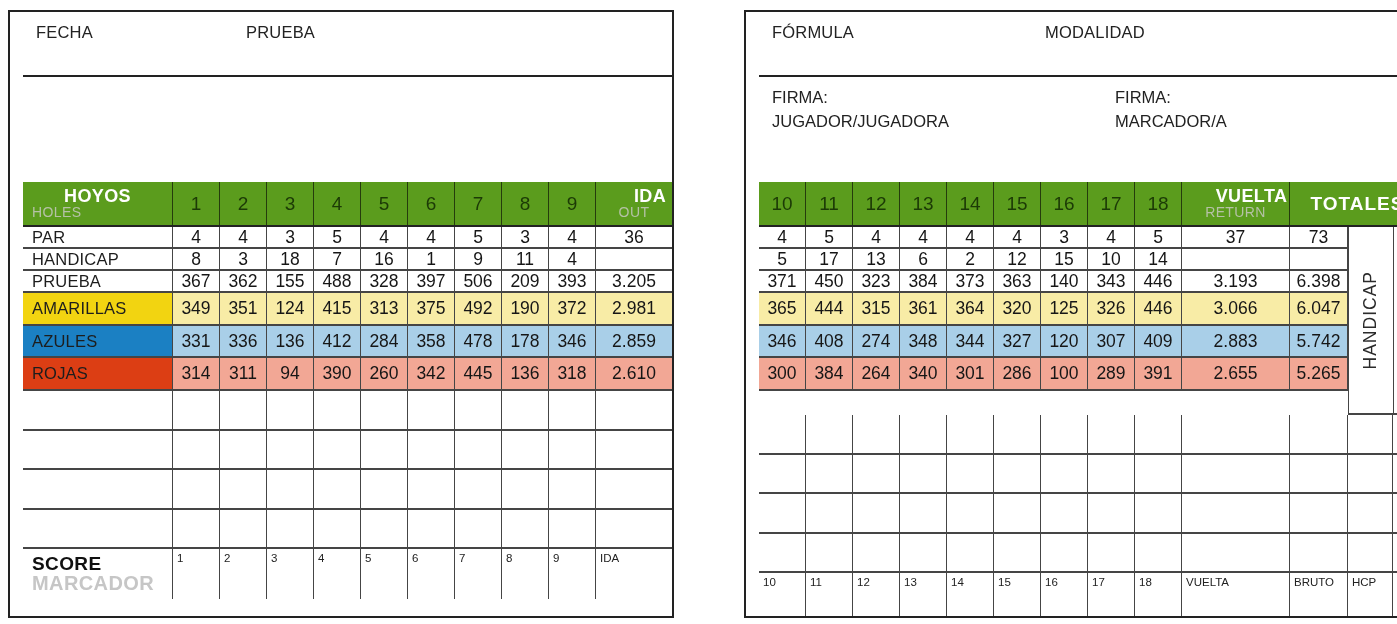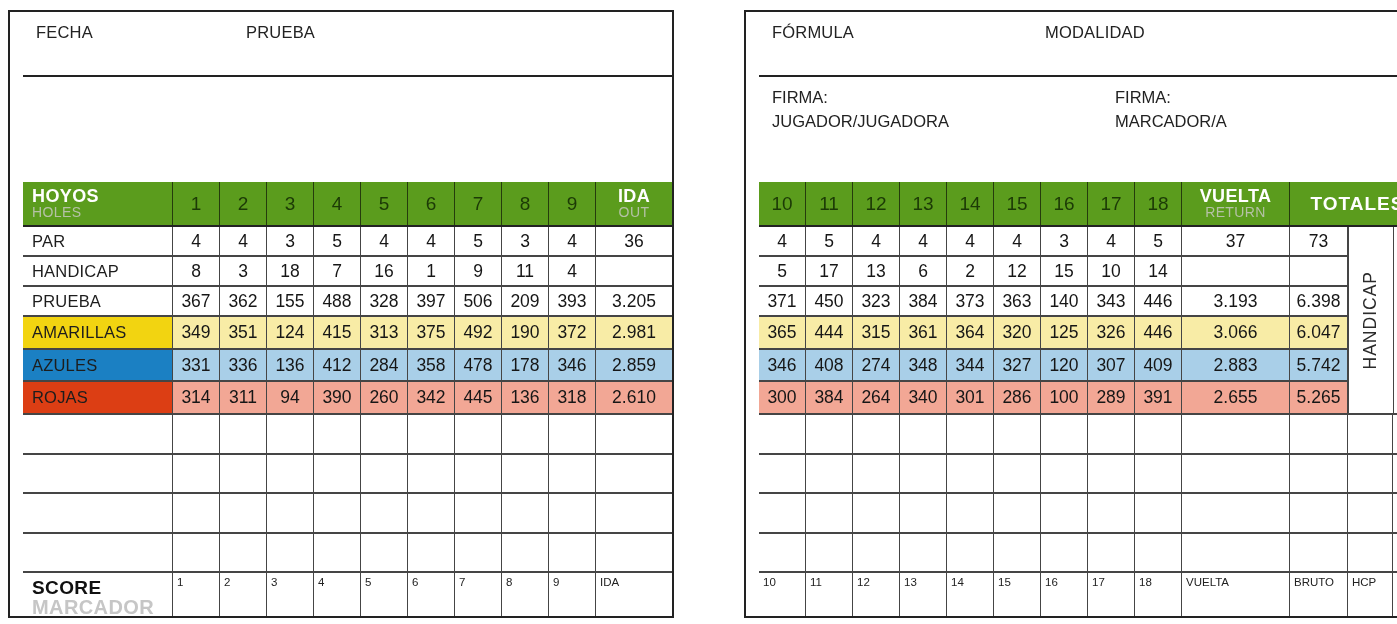--- a/index.html
+++ b/index.html
@@ -33,27 +33,27 @@
     border-bottom:2px solid var(--border,#222);box-sizing:border-box;
   }
   .gcells{display:flex;flex:0 0 423px;}
   .gcell{box-sizing:border-box;display:flex;flex-direction:column;align-items:center;justify-content:center;border-right:1.5px solid #253c0c;}
   .g-hole{flex:0 0 47px;box-sizing:border-box;display:flex;align-items:center;justify-content:center;
           border-right:1.5px solid #253c0c;font-size:19px;color:var(--green_text,#1c3a06);}
   .g-label{flex:0 0 150px;align-items:flex-start;padding-left:9px;}
   .g-total{flex:1 1 auto;border-right:none;}
   .g-return{flex:0 0 108px;}
   .g-totales{flex:1 1 auto;border-right:none;flex-direction:row;font-size:19px;font-weight:700;color:#fff;letter-spacing:1px;}
-  .g-main{font-size:18px;font-weight:700;color:#ffffff;line-height:1.05;letter-spacing:.4px;}
+  .g-main{font-size:18px;font-weight:700;color:#ffffff;line-height:1.05;letter-spacing:.4px;margin-left:32px;}
   .g-sub{font-size:14px;font-weight:400;color:var(--header_sub,#b5c2a6);line-height:.95;letter-spacing:.4px;}
 
   
   .grid-row{display:flex;box-sizing:border-box;border-bottom:2px solid var(--line,#454545);flex:0 0 auto;background:#fff;}
   .grid-row:last-child{border-bottom:none;}
-  .h30{height:30px;}.h33{height:33px;}.h32{height:32px;}
+  .h30{height:22px;}.h33{height:33px;}.h32{height:32px;}
   .h39{height:39.5px;}.h50{height:50px;}
   .cells{display:flex;flex:0 0 423px;}
   .cell{box-sizing:border-box;border-right:1.5px solid var(--line,#454545);
         display:flex;align-items:center;justify-content:center;overflow:hidden;}
   .c-label{flex:0 0 150px;justify-content:flex-start;padding-left:9px;font-size:16.5px;letter-spacing:.2px;}
   .c-hole{flex:0 0 47px;box-sizing:border-box;border-right:1.5px solid var(--line,#454545);
           display:flex;align-items:center;justify-content:center;}
   .c-total{flex:1 1 auto;border-right:none;}
   .c-return{flex:0 0 108px;}
   .c-gross{flex:0 0 58px;}

